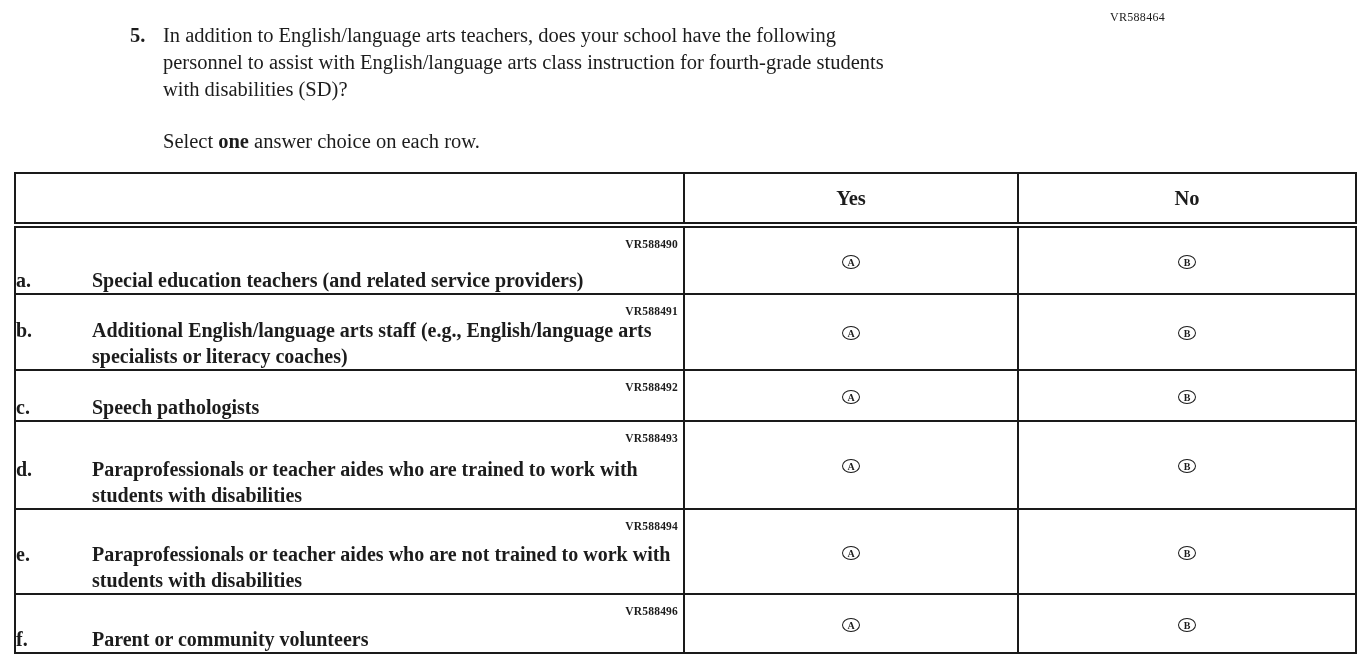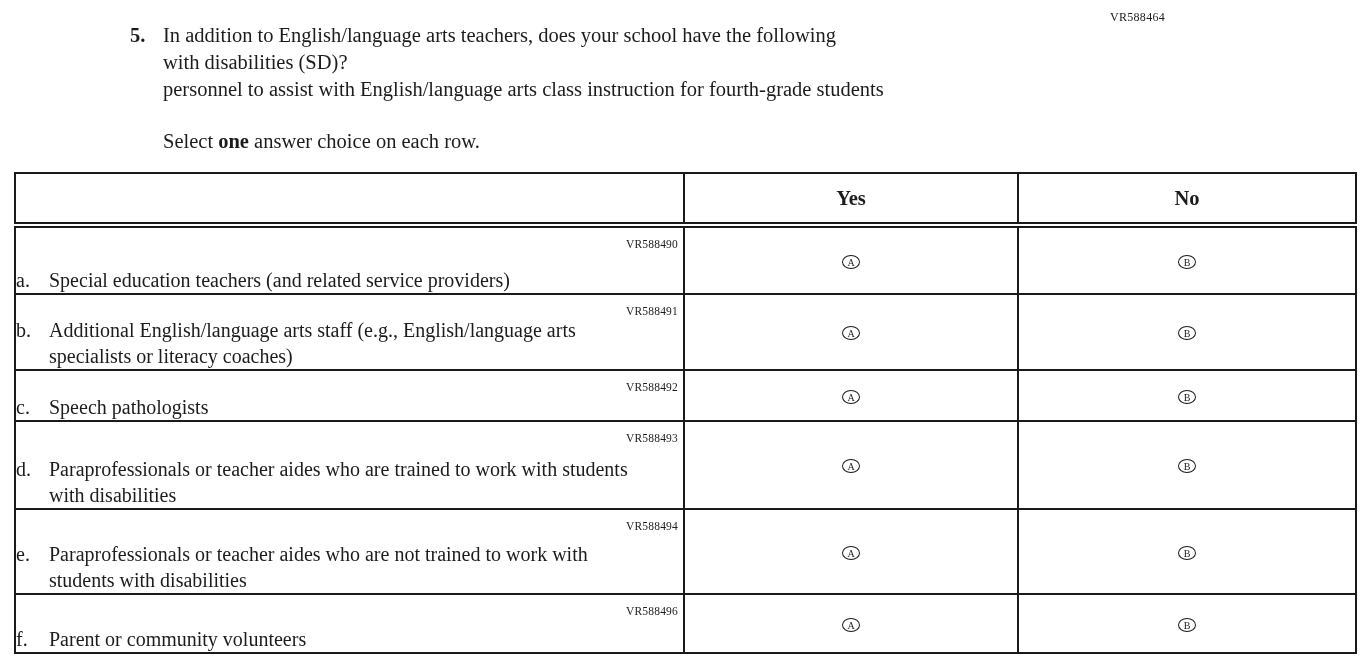--- a/index.html
+++ b/index.html
@@ -49,20 +49,21 @@
     position: absolute;
     left: 14px;
     top: 172px;
     width: 1341px;
     border-collapse: collapse;
     table-layout: fixed;
   }
   .answer-table th, .answer-table td {
     border: 2px solid #1a1a1a;
     padding: 0;
+    font-weight: bold;
   }
   .answer-table thead th {
     height: 52px;
     font-size: 20.5px;
     font-weight: bold;
     text-align: center;
     vertical-align: middle;
     border-bottom: 6px double #1a1a1a;
   }
   .item-cell {
@@ -74,21 +75,21 @@
   }
   .vr-code {
     position: absolute;
     top: 3px;
     right: 5px;
     font-size: 11.5px;
     letter-spacing: 0.2px;
   }
   .row-label { display: flex; padding-top: 22px; }
   .row-letter { width: 33px; flex: none; }
-  .row-text { flex: 1; max-width: 600px; }
+  .row-text { flex: 1; max-width: 600px; margin-left: 43px; }
   .choice-cell {
     text-align: center;
     vertical-align: middle;
   }
   .bubble {
     display: inline-block;
     width: 18px;
     height: 14px;
     border: 1.5px solid #1a1a1a;
     border-radius: 50%;
@@ -108,22 +109,22 @@
 </head>
 <body>
 
 <div class="form-code-top">VR588464</div>
 
 <div class="question-block">
   <div class="q-row">
     <div class="q-num">5.</div>
     <div class="q-lines">
       <div>In addition to English/language arts teachers, does your school have the following</div>
+      <div>personnel to assist with English/language arts class instruction for fourth-grade students</div>
       <div>with disabilities (SD)?</div>
-      <div>personnel to assist with English/language arts class instruction for fourth-grade students</div>
     </div>
   </div>
   <div class="q-instr"><span>Select </span><b>one</b><span> answer choice on each row.</span></div>
 </div>
 
 <table class="answer-table">
   <colgroup>
     <col style="width:669px">
       <col style="width:334px">
       <col style="width:338px">

